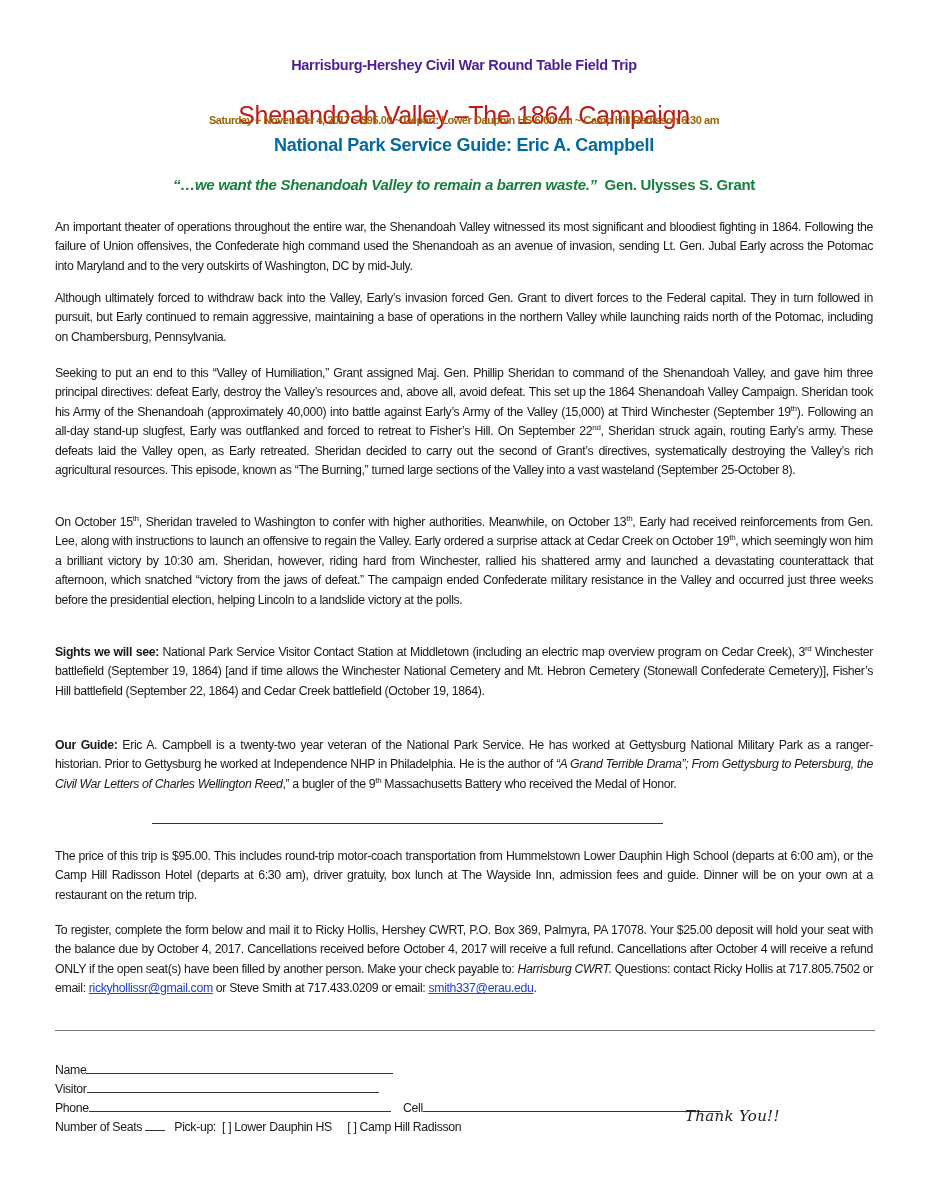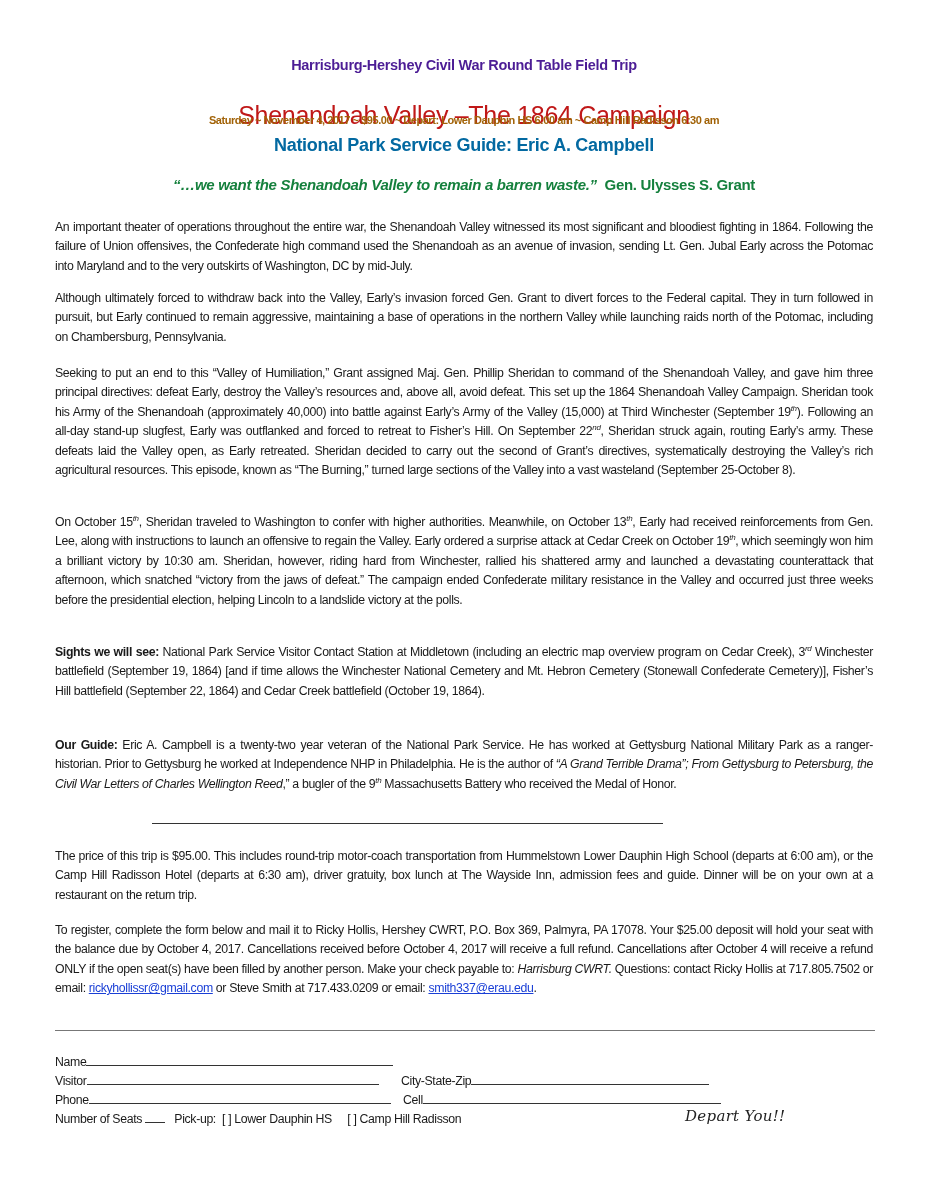--- a/index.html
+++ b/index.html
@@ -8,27 +8,27 @@
   .center { text-align: center; }
   .org { position: absolute; top: 57px; left: 0; width: 818px; font-size: 14.5px; font-weight: bold; color: #4c1d95; letter-spacing: -0.3px; }
   .title { position: absolute; top: 78px; left: 0; width: 818px; font-size: 25px; color: #c01818; letter-spacing: -0.3px; margin-top: 23px; }
   .sub1 { position: absolute; top: 114px; left: 0; width: 818px; font-size: 11px; font-weight: bold; color: #a16207; letter-spacing: -0.45px; }
   .sub2 { position: absolute; top: 135px; left: 0; width: 818px; font-size: 18px; font-weight: bold; color: #0369a1; letter-spacing: -0.3px; }
   .quote { position: absolute; top: 176px; left: 0; width: 818px; font-size: 15px; font-weight: bold; color: #15803d; letter-spacing: -0.3px; }
   .quote em { font-style: italic; }
   .para { position: absolute; left: 0; width: 818px; font-size: 12.3px; line-height: 19.4px; text-align: justify; letter-spacing: -0.35px; color: #1a1a1a; }
   .para b { font-weight: bold; }
   .para i { font-style: italic; }
-  sup { font-size: 8px; line-height: 0; vertical-align: super; font-style: italic; }
+  sup { font-size: 8px; line-height: 0; vertical-align: super; }
   .sep { position: absolute; top: 823px; left: 152px; width: 511px; border-top: 1px solid #333; }
   .rule { position: absolute; top: 1030px; left: 0; width: 820px; border-top: 1px solid #777; }
   a.link { color: #1a3fd6; text-decoration: underline; }
   .form { position: absolute; left: 0; top: 1053px; width: 818px; font-size: 12.3px; letter-spacing: -0.35px; }
   .frow { position: absolute; left: 0; width: 818px; height: 19px; }
-  .fcell { position: absolute; top: 0; }
+  .fcell { position: absolute; top: 8px; }
   .line { display: inline-block; border-bottom: 1px solid #333; height: 12px; vertical-align: baseline; }
   .thanks { position: absolute; left: 685px; top: 1107px; font-family: "DejaVu Serif", serif; font-style: italic; font-size: 15px; color: #222; letter-spacing: 0.3px; }
 </style>
 </head>
 <body>
 
 <div class="page">
 
   <div class="org center">Harrisburg-Hershey Civil War Round Table Field Trip</div>
   <div class="title center">Shenandoah Valley –The 1864 Campaign</div>
@@ -59,25 +59,24 @@
   <div class="para" style="top:921px"><span>To register, complete the form below and mail it to Ricky Hollis, Hershey CWRT, P.O. Box 369, Palmyra, PA 17078.  Your $25.00 deposit will hold your seat with the balance due by October 4, 2017.  Cancellations received before October 4, 2017 will receive a full refund. Cancellations after October 4 will receive a refund ONLY if the open seat(s) have been filled by another person.  Make your check payable to: </span><i>Harrisburg CWRT.</i><span>   Questions: contact Ricky Hollis at 717.805.7502 or email: </span><a class="link">rickyhollissr@gmail.com</a><span> or Steve Smith at 717.433.0209 or email: </span><a class="link">smith337@erau.edu</a><span>.</span></div>
 
   <div class="rule"></div>
 
   <div class="form">
     <div class="frow" style="top:0">
       <div class="fcell" style="left:0"><span>Name</span><span class="line" style="width:307px"></span></div>
     </div>
     <div class="frow" style="top:19px">
       <div class="fcell" style="left:0"><span>Visitor</span><span class="line" style="width:292px"></span></div>
-      <div class="fcell" style="left:346px"><span>City-State-Zip</span><span class="line" style="width:238px"></span></div>
     </div>
     <div class="frow" style="top:38px">
       <div class="fcell" style="left:348px"><span>Cell</span><span class="line" style="width:298px"></span></div>
       <div class="fcell" style="left:0"><span>Phone</span><span class="line" style="width:302px"></span></div>
     </div>
     <div class="frow" style="top:57px">
       <div class="fcell" style="left:0"><span>Number of Seats</span>&nbsp;<span class="line" style="width:20px"></span>&nbsp;&nbsp;&nbsp;<span>Pick-up:</span>&nbsp;&nbsp;<span>[ ] Lower Dauphin HS</span>&nbsp;&nbsp;&nbsp;&nbsp;&nbsp;<span>[ ] Camp Hill Radisson</span></div>
     </div>
   </div>
 </div>
 
-<div class="thanks">Depart You!!</div>
+<div class="thanks">Thank You!!</div>
 
 </body></html>

